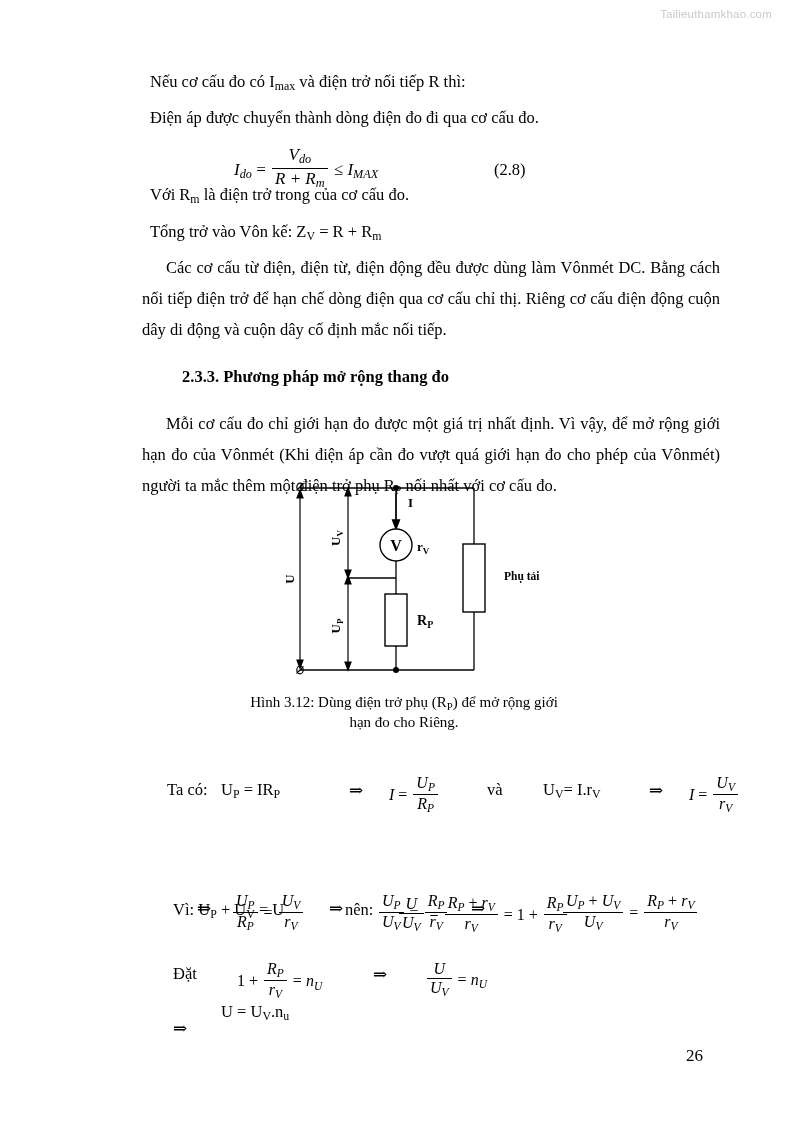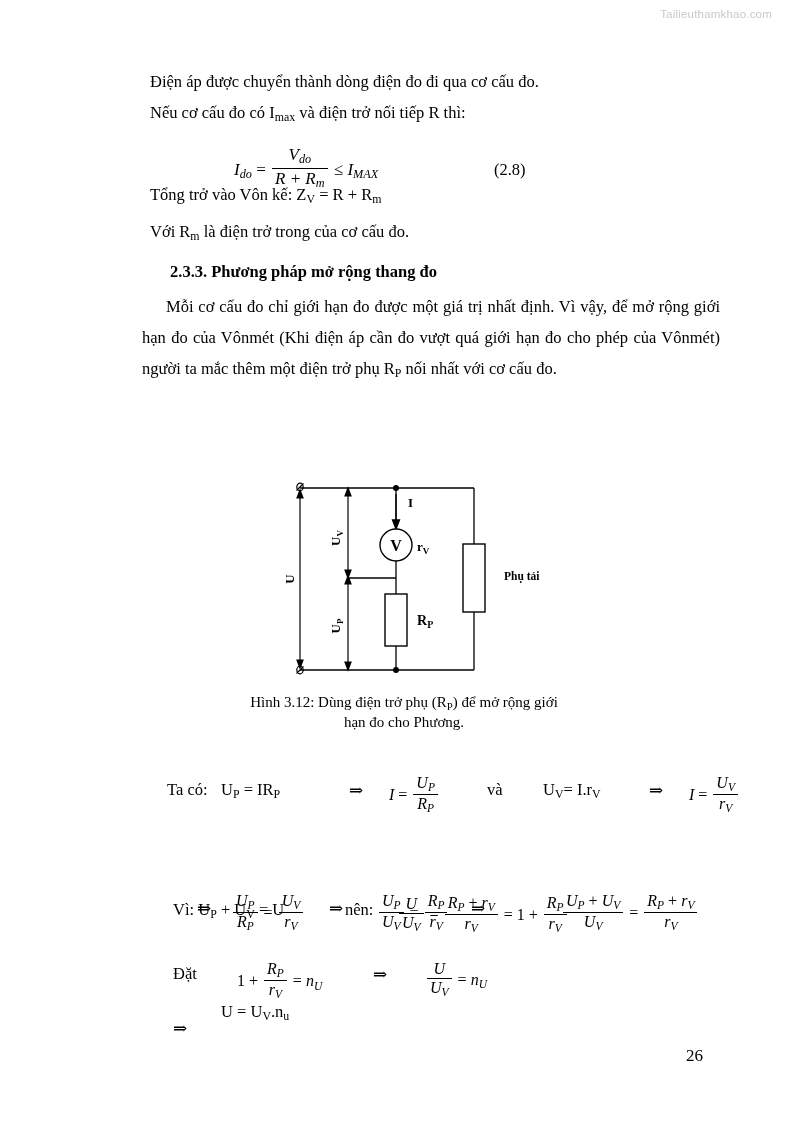--- a/index.html
+++ b/index.html
@@ -47,21 +47,21 @@
     margin: 0 0 0 0;
     font-size: 16.5px;
     line-height: 31px;
     text-align: justify;
     text-indent: 0;
   }
   p.indent { text-indent: 24px; }
   p.indent-sm { text-indent: 8px; }
 
   .sec-head {
-    margin: 4px;
+    margin: 16px;
     font-size: 16.5px;
     line-height: 31px;
     font-weight: bold;
     text-indent: 24px;
   }
 
   sub { font-size: 0.72em; vertical-align: -0.28em; }
 
   
   .mi { font-style: italic; font-family: "Liberation Serif","DejaVu Serif",serif; }
@@ -146,37 +146,40 @@
 </head>
 <body>
 
 <div class="page">
 
   <div class="watermark">Tailieuthamkhao.com</div>
 
   <div class="content">
 
     <p class="para indent-sm">
+      <span>Nếu cơ cấu đo có I</span><sub>max</sub><span> và điện trở nối tiếp R thì:</span>
+    </p>
+
+    <p class="para indent-sm">
       <span>Điện áp được chuyển thành dòng điện đo đi qua cơ cấu đo.</span>
     </p>
 
+    <div style="height:46px"></div>
+
     <p class="para indent-sm">
-      <span>Nếu cơ cấu đo có I</span><sub>max</sub><span> và điện trở nối tiếp R thì:</span>
-    </p>
-
-    <div style="height:46px"></div>
+      <span>Với R</span><sub>m</sub><span> là điện trở trong của cơ cấu đo.</span>
+    </p>
 
     <p class="para indent-sm">
       <span>Tổng trở vào Vôn kế: Z</span><sub>V</sub><span> = R + R</span><sub>m</sub>
     </p>
 
-    <p class="para indent-sm">
-      <span>Với R</span><sub>m</sub><span> là điện trở trong của cơ cấu đo.</span>
-    </p>
-
+    <p class="para indent">
+      <span>Các cơ cấu từ điện, điện từ, điện động đều được dùng làm Vônmét DC. Bằng cách nối tiếp điện trở để hạn chế dòng điện qua cơ cấu chỉ thị. Riêng cơ cấu điện động cuộn dây di động và cuộn dây cố định mắc nối tiếp.</span>
+    </p>
 
     <h3 class="sec-head">
       <span>2.3.3. Phương pháp mở rộng thang đo</span>
     </h3>
 
     <p class="para indent">
       <span>Mỗi cơ cấu đo chỉ giới hạn đo được một giá trị nhất định. Vì vậy, để mở rộng giới hạn đo của Vônmét (Khi điện áp cần đo vượt quá giới hạn đo cho phép của Vônmét) người ta mắc thêm một điện trở phụ R</span><sub>P</sub><span> nối nhất với cơ cấu đo.</span>
     </p>
 
   </div>
@@ -266,21 +269,21 @@
 
       <text x="122" y="25" font-family="Liberation Serif, serif" font-size="13" font-weight="bold" fill="#000">I</text>
       <text x="131" y="69" font-family="Liberation Serif, serif" font-size="13" font-weight="bold" fill="#000">r<tspan font-size="9" dy="3">V</tspan></text>
       <text x="131" y="143" font-family="Liberation Serif, serif" font-size="14" font-weight="bold" fill="#000">R<tspan font-size="10" dy="3">P</tspan></text>
       <text x="218" y="98" font-family="Liberation Serif, serif" font-size="11.5" font-weight="bold" fill="#000">Phụ tải</text>
     </svg>
   </div>
 
   <div class="figcaption">
     <span>Hình 3.12: Dùng điện trở phụ (R</span><sub>P</sub><span>) để mở rộng giới</span><br>
-    <span>hạn đo cho Phương.</span>
+    <span>hạn đo cho Riêng.</span>
   </div>
 
   <div class="mathblock">
 
     <div class="mrow">
       <span class="mitem lbl" style="left:18px; top:8px;">Ta có:</span>
       <span class="mitem lbl" style="left:72px; top:8px;">
         <span>U</span><sub>P</sub>
         <span>=</span>
         <span>IR</span><sub>P</sub>

